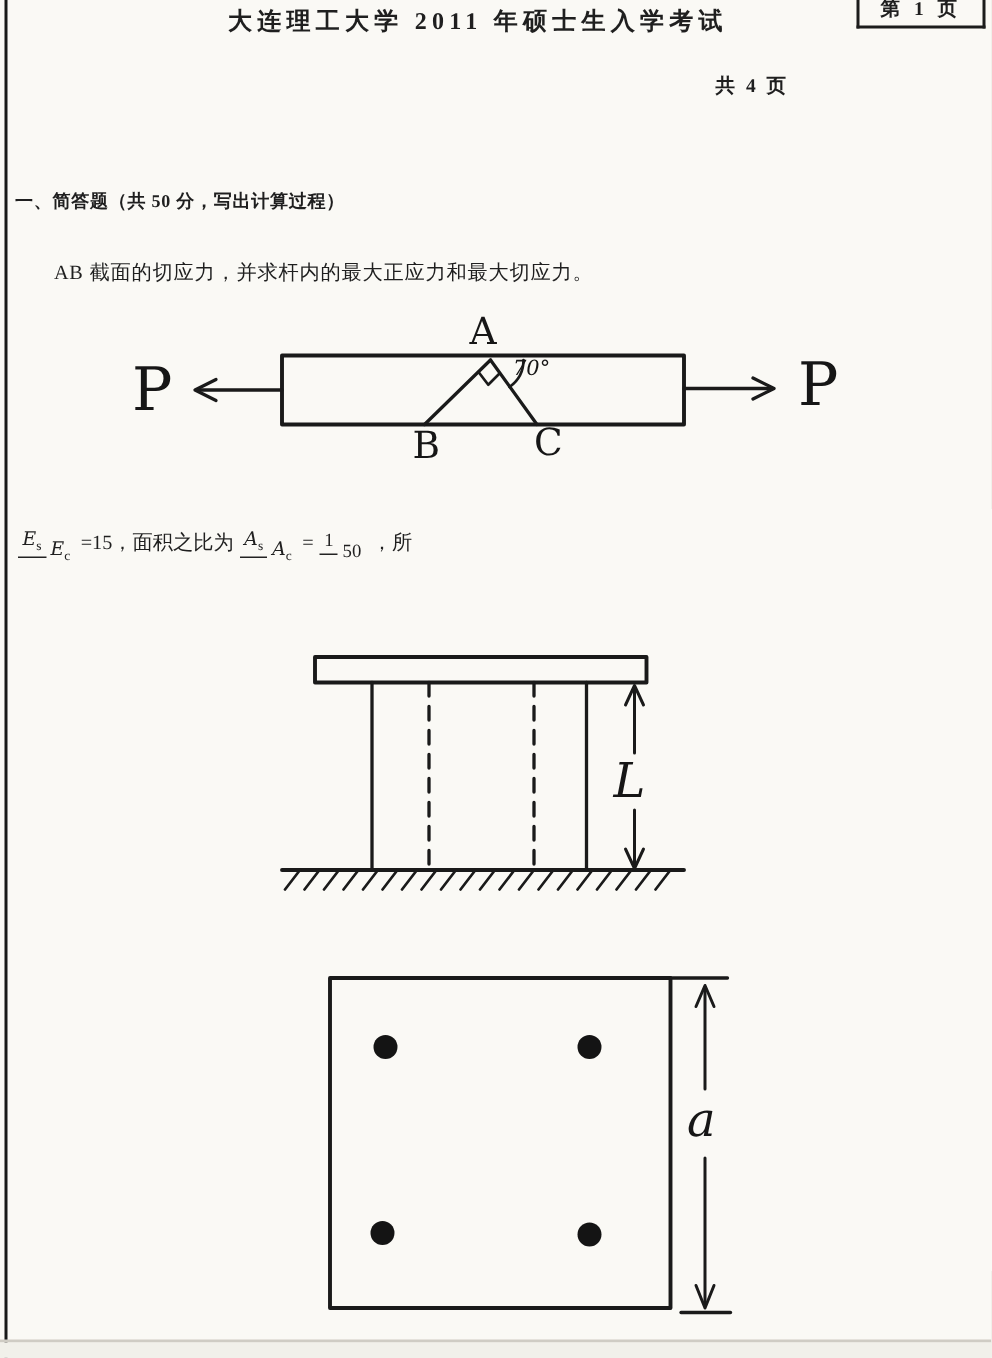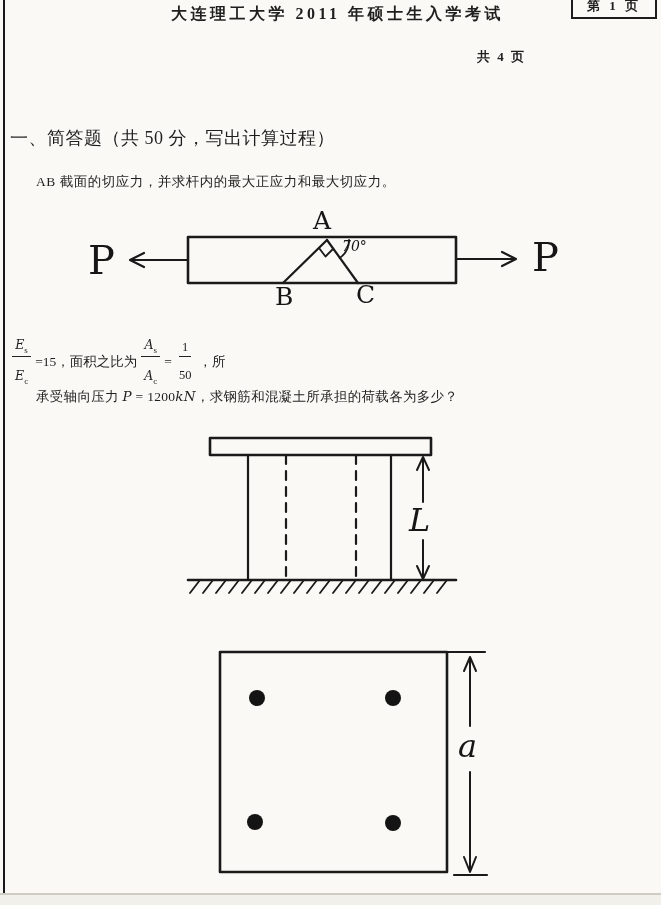--- a/index.html
+++ b/index.html
@@ -10,35 +10,35 @@
     overflow:hidden;
   }
   .abs{position:absolute;}
   #edge-left{left:3px;top:0;width:2px;height:100%;background:#181818;}
   #bottom-rule{left:0;top:893px;width:100%;height:2px;background:#cfccc4;}
   #bottom-band{left:0;top:895px;width:100%;height:10px;background:#f1f0ea;}
 
   
   #pagenum-box{left:571px;top:0;width:82px;height:17px;border:2px solid #1c1c1c;border-top:none;overflow:hidden;background:var(--paper,#faf9f5);}
   #pagenum-box span{display:block;text-align:center;font-size:13px;font-weight:bold;letter-spacing:3px;margin-top:-3px;white-space:nowrap;}
-  #title{left:152px;top:4px;font-size:16px;font-weight:bold;letter-spacing:3.5px;white-space:nowrap;margin-left:19px;}
+  #title{left:152px;top:4px;font-size:16px;font-weight:bold;letter-spacing:3.5px;white-space:nowrap;}
   #subtitle{left:134px;top:44px;font-size:16px;font-weight:bold;letter-spacing:2px;white-space:nowrap;}
   #pages-total{left:477px;top:48px;font-size:13px;font-weight:bold;letter-spacing:2px;white-space:nowrap;}
   #note{left:121px;top:80px;font-size:13.5px;font-weight:bold;letter-spacing:0.5px;white-space:nowrap;}
 
   
-  #sec1{left:10px;top:126px;font-size:18px;font-weight:normal;letter-spacing:0.5px;white-space:nowrap;}
+  #sec1{left:10px;top:126px;font-size:12px;font-weight:bold;letter-spacing:0.5px;white-space:nowrap;}
   #q1l1{left:10px;top:151px;font-size:13.5px;letter-spacing:0.2px;white-space:nowrap;}
   #q1l2{left:36px;top:173px;font-size:13.5px;letter-spacing:0.5px;white-space:nowrap;}
   #q2l1{left:8px;top:341px;height:42px;display:flex;align-items:center;font-size:13.5px;white-space:nowrap;}
   #q2l2{left:36px;top:388px;font-size:13.5px;letter-spacing:0.3px;white-space:nowrap;}
 
   .mvar{font-style:italic;font-family:"DejaVu Serif",serif;}
   sub{font-size:9px;}
-  .frac{display:inline-flex;flex-direction:column;align-items:center;margin:0 4px;font-size:12.5px;line-height:1.1;vertical-align:middle;}
+  .frac{display:inline-flex;flex-direction:row;align-items:center;margin:0 4px;font-size:12.5px;line-height:1.1;vertical-align:middle;}
   .frac .top{border-bottom:1.4px solid #222;padding:0 3px 1px;}
   .frac .bot{padding:1px 3px 0;margin-top:11px;}
 
   
   .fig{position:absolute;}
   #fig1{left:80px;top:200px;width:500px;height:122px;}
   #fig2a{left:150px;top:420px;width:350px;height:205px;}
   #fig2b{left:170px;top:630px;width:330px;height:272px;}
   .fig svg{position:absolute;left:0;top:0;}
   .hand{position:absolute;font-family:"DejaVu Serif",serif;color:#161616;line-height:1;}
@@ -99,23 +99,20 @@
       <span class="top"><span class="mvar">A</span><sub>s</sub></span>
       <span class="bot"><span class="mvar">A</span><sub>c</sub></span>
     </span>
     <span>=</span>
     <span class="frac">
       <span class="top">1</span>
       <span class="bot">50</span>
     </span>
     <span>，所</span>
   </div>
-  <div class="abs" id="q2l2">
-    <span>承受轴向压力 </span><span class="mvar">P</span><span> = 1200</span><span class="mvar">kN</span><span>，求钢筋和混凝土所承担的荷载各为多少？</span>
-  </div>
 
   <div class="fig" id="fig2a">
     <svg width="350" height="205" viewBox="0 0 350 205">
       <g stroke="#1a1a1a" fill="none" stroke-linecap="round" stroke-linejoin="round">
         <rect x="60" y="18" width="221" height="17" stroke-width="2.6"></rect>
         <path d="M98,35 V160" stroke-width="2.2"></path>
         <path d="M241,35 V160" stroke-width="2.2"></path>
         <path d="M136,35 V160" stroke-width="2.2" stroke-dasharray="9,7"></path>
         <path d="M206,35 V160" stroke-width="2.2" stroke-dasharray="9,7"></path>
         <path d="M38,160 H306" stroke-width="2.6"></path>

